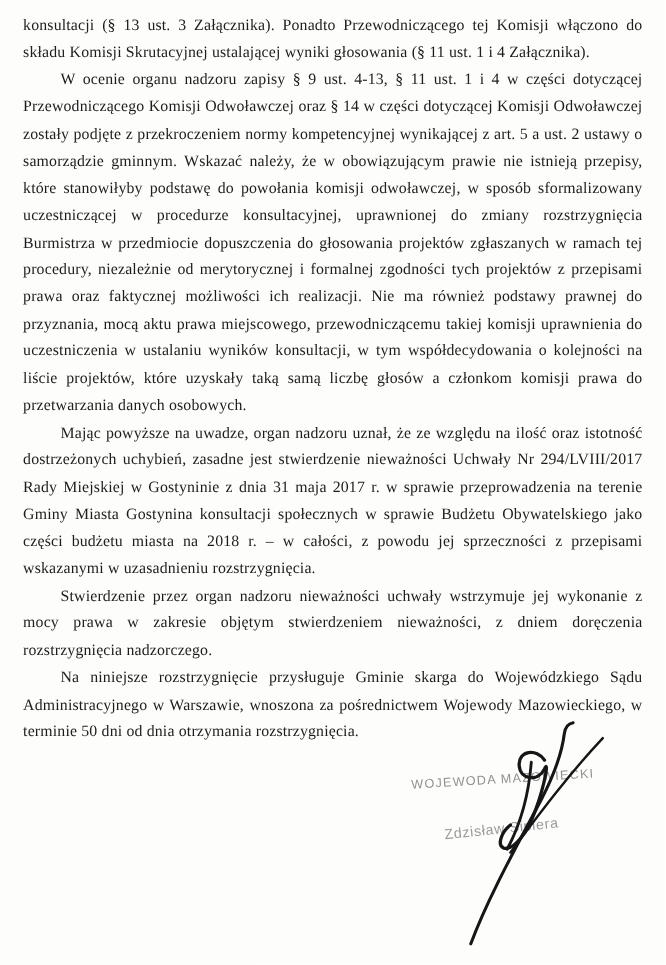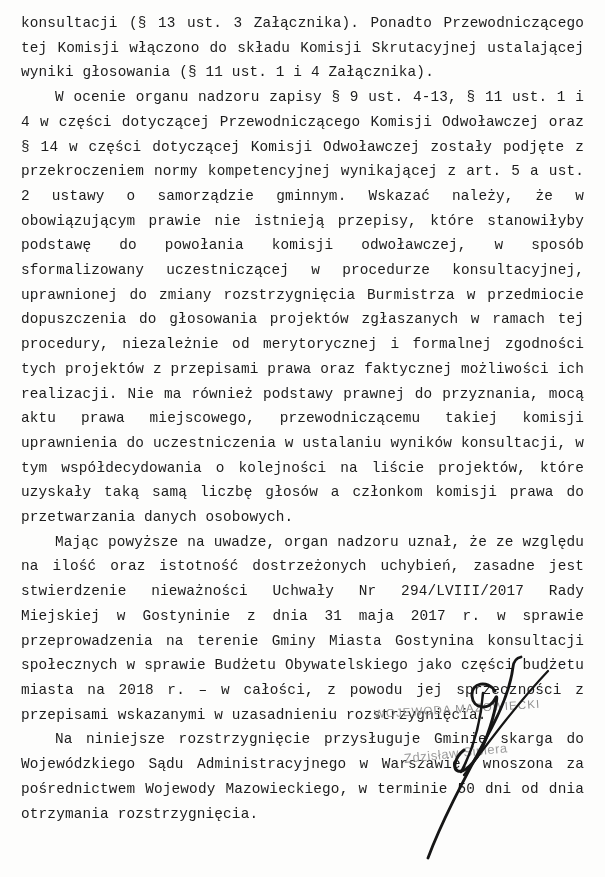--- a/index.html
+++ b/index.html
@@ -22,21 +22,20 @@
     top: 11px;
     width: 563px;
   }
   .body-text p {
     margin: 0;
     font-size: 14.4px;
     line-height: 24.7px;
     text-align: justify;
     text-justify: inter-word;
     letter-spacing: 0.15px;
-    font-family: Liberation Mono, monospace;
   }
   .body-text p.indent {
     text-indent: 34px;
   }
   .signature-area {
     position: absolute;
     left: 0;
     top: 0;
     width: 605px;
     height: 877px;
@@ -82,20 +81,21 @@
 </style>
 </head>
 <body>
 
 <div class="page">
 
   <main class="body-text">
     <p>konsultacji (§ 13 ust. 3 Załącznika). Ponadto Przewodniczącego tej Komisji włączono do składu Komisji Skrutacyjnej ustalającej wyniki głosowania (§ 11 ust. 1 i 4 Załącznika).</p>
     <p class="indent">W ocenie organu nadzoru zapisy § 9 ust. 4-13, § 11 ust. 1 i 4 w części dotyczącej Przewodniczącego Komisji Odwoławczej oraz § 14 w części dotyczącej Komisji Odwoławczej zostały podjęte z przekroczeniem normy kompetencyjnej wynikającej z art. 5 a ust. 2 ustawy o samorządzie gminnym. Wskazać należy, że w obowiązującym prawie nie istnieją przepisy, które stanowiłyby podstawę do powołania komisji odwoławczej, w sposób sformalizowany uczestniczącej w procedurze konsultacyjnej, uprawnionej do zmiany rozstrzygnięcia Burmistrza w przedmiocie dopuszczenia do głosowania projektów zgłaszanych w ramach tej procedury, niezależnie od merytorycznej i formalnej zgodności tych projektów z przepisami prawa oraz faktycznej możliwości ich realizacji. Nie ma również podstawy prawnej do przyznania, mocą aktu prawa miejscowego, przewodniczącemu takiej komisji uprawnienia do uczestniczenia w ustalaniu wyników konsultacji, w tym współdecydowania o kolejności na liście projektów, które uzyskały taką samą liczbę głosów a członkom komisji prawa do przetwarzania danych osobowych.</p>
     <p class="indent">Mając powyższe na uwadze, organ nadzoru uznał, że ze względu na ilość oraz istotność dostrzeżonych uchybień, zasadne jest stwierdzenie nieważności Uchwały Nr 294/LVIII/2017 Rady Miejskiej w Gostyninie z dnia 31 maja 2017 r. w sprawie przeprowadzenia na terenie Gminy Miasta Gostynina konsultacji społecznych w sprawie Budżetu Obywatelskiego jako części budżetu miasta na 2018 r. – w całości, z powodu jej sprzeczności z przepisami wskazanymi w uzasadnieniu rozstrzygnięcia.</p>
+    <p class="indent">Stwierdzenie przez organ nadzoru nieważności uchwały wstrzymuje jej wykonanie z mocy prawa w zakresie objętym stwierdzeniem nieważności, z dniem doręczenia rozstrzygnięcia nadzorczego.</p>
     <p class="indent">Na niniejsze rozstrzygnięcie przysługuje Gminie skarga do Wojewódzkiego Sądu Administracyjnego w Warszawie, wnoszona za pośrednictwem Wojewody Mazowieckiego, w terminie 50 dni od dnia otrzymania rozstrzygnięcia.</p>
   </main>
 
   <div class="signature-area">
 
     <div class="stamp-title">WOJEWODA MAZOWIECKI</div>
 
     <div class="stamp-name">Zdzisław Sipiera</div>
 
     <svg class="pen-signature" width="175" height="224" viewBox="0 0 175 224" aria-hidden="true">

